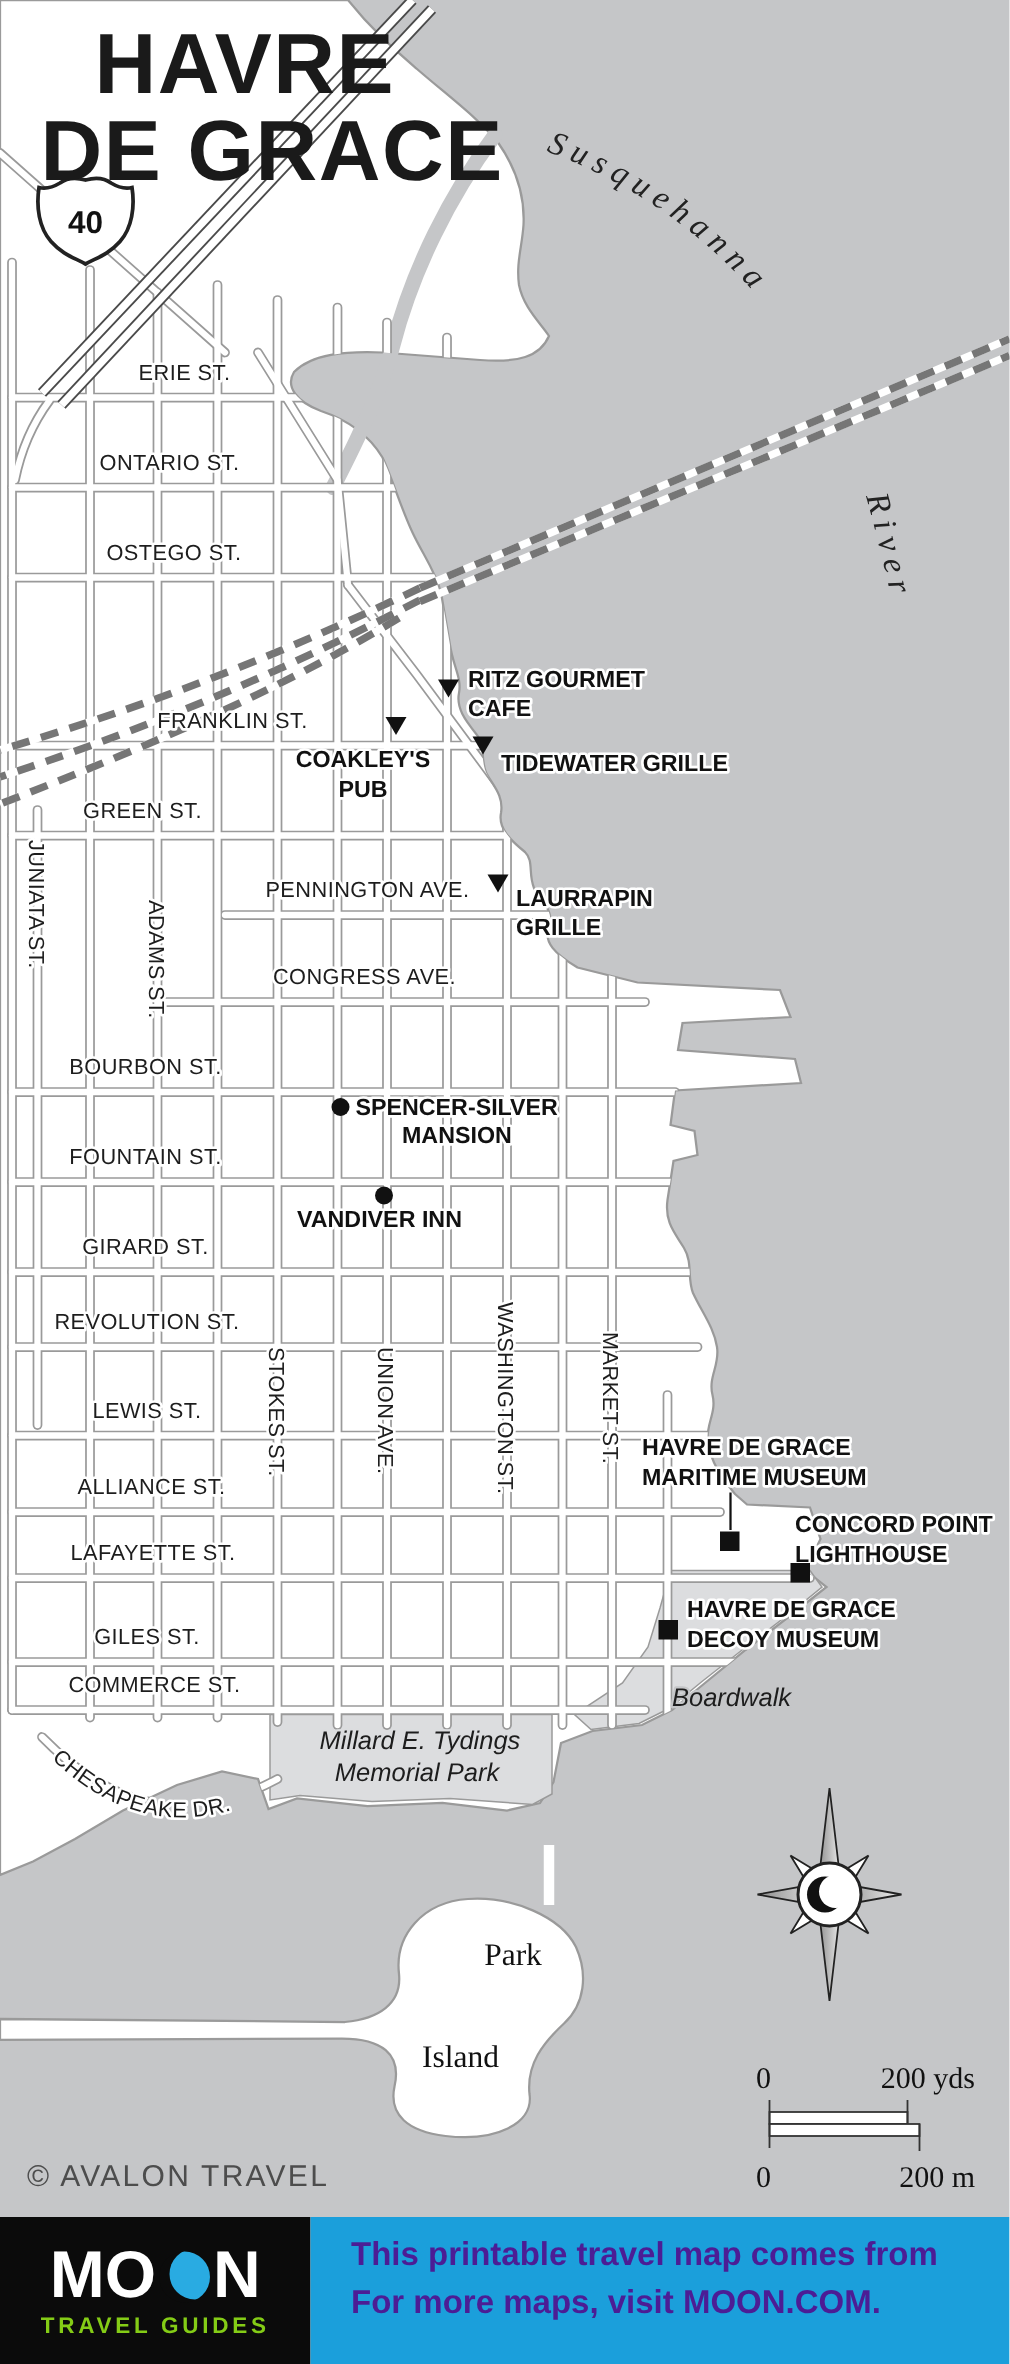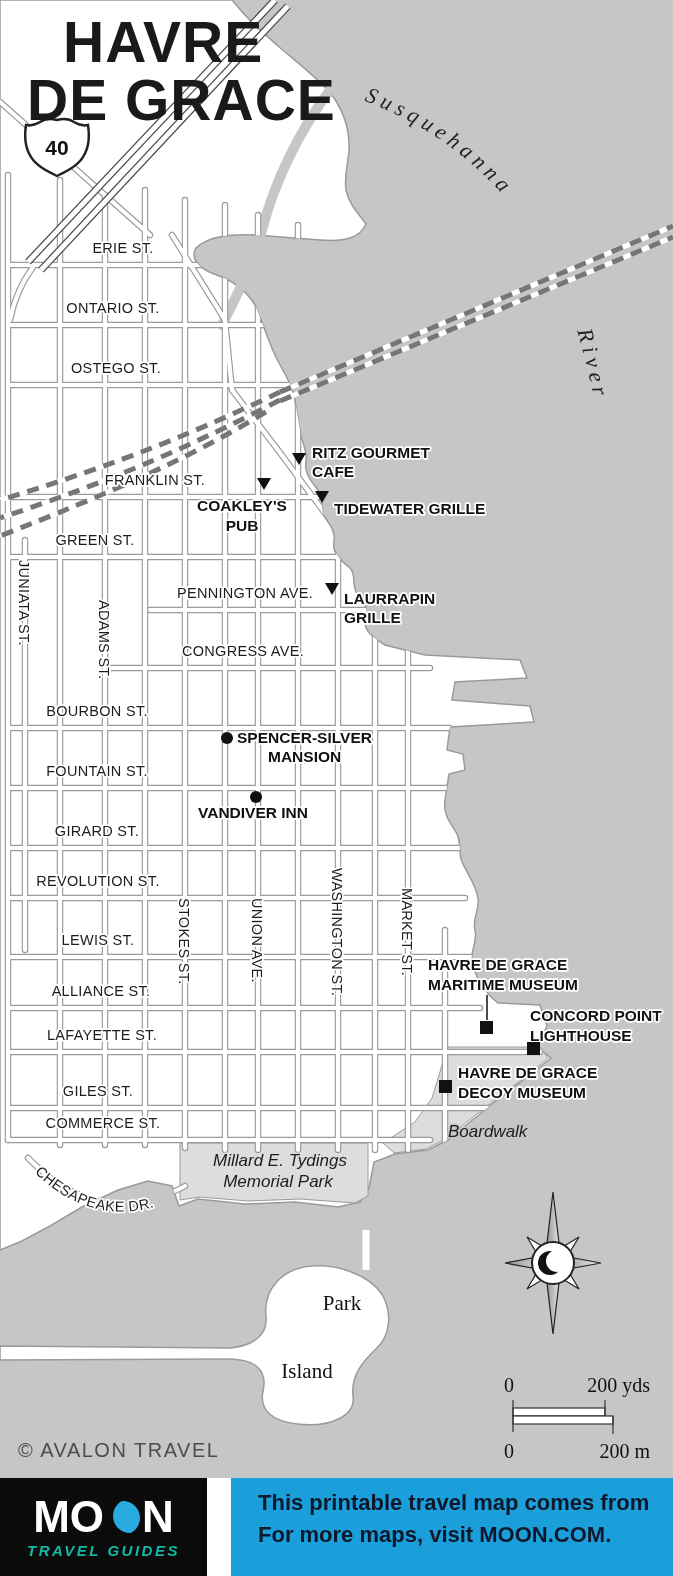--- a/index.html
+++ b/index.html
@@ -28,22 +28,22 @@
   .hw-casing{fill:none;stroke:#4a4a4a;stroke-width:7.5;}
   .hw-fill{fill:none;stroke:#ffffff;stroke-width:5;}
   .rail-under{fill:none;stroke:#ffffff;stroke-width:5;}
   .rail-dash{fill:none;stroke:#767676;stroke-width:5;stroke-dasharray:12 8;}
 
   
   .footer{position:absolute;left:0;top:1478px;width:673px;height:98px;display:flex;}
   .footer-black{width:207px;background:#0b0b0b;display:flex;flex-direction:column;align-items:center;justify-content:center;}
   .logo-word{display:flex;align-items:center;color:#fff;font-weight:900;font-size:44px;letter-spacing:0;line-height:1;}
   .logo-word svg{margin:2px 1px 0 1px;display:block;}
-  .logo-sub{color:#14b8a6;font-weight:900;font-size:15px;letter-spacing:2.5px;margin-top:3px;font-style:italic;}
-  .footer-blue{flex:1;background:#1b9fdb;color:#0f172a;padding:11px 0 0 27px;margin-left:24px;}
+  .logo-sub{color:#84cc16;font-weight:900;font-size:15px;letter-spacing:2.5px;margin-top:3px;}
+  .footer-blue{flex:1;background:#1b9fdb;color:#4c1d95;padding:11px 0 0 27px;}
   .fline{font-weight:700;font-size:22px;line-height:27px;}
   .fline em{font-style:italic;}
   .f3{margin-top:5px;}
 </style>
 </head>
 <body>
 
 <div class="page">
 <svg width="673" height="1478" viewBox="0 0 673 1478" xmlns="http://www.w3.org/2000/svg">
   <defs>

